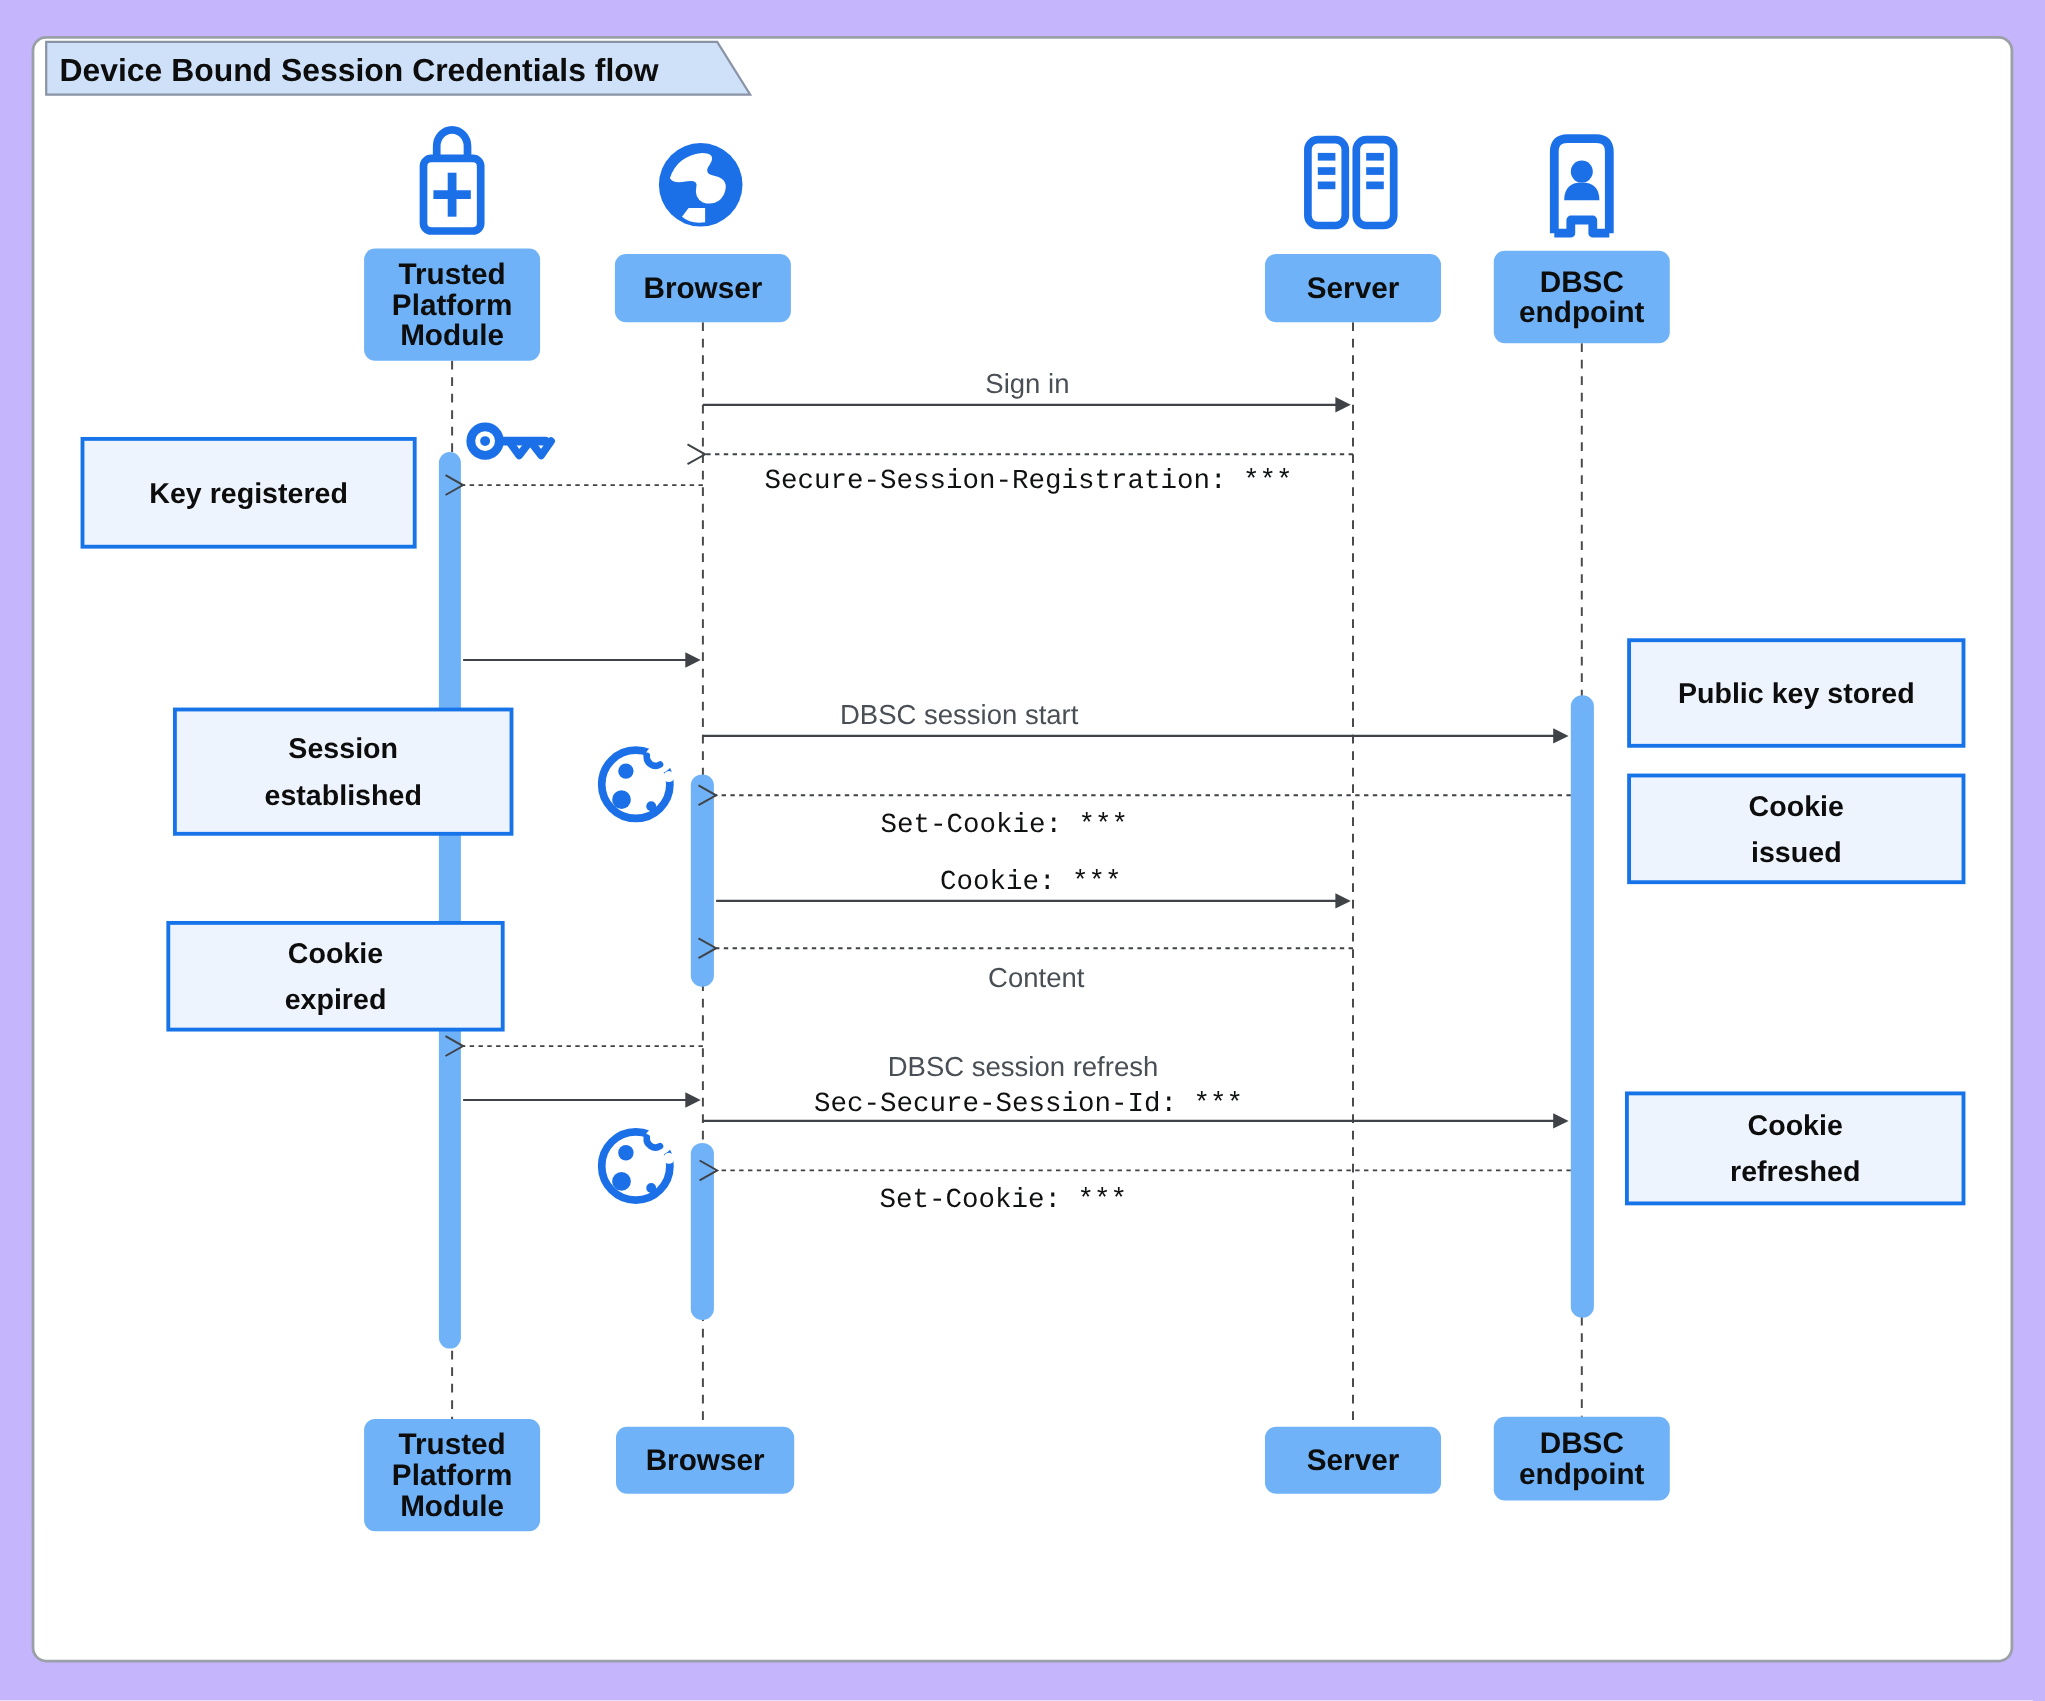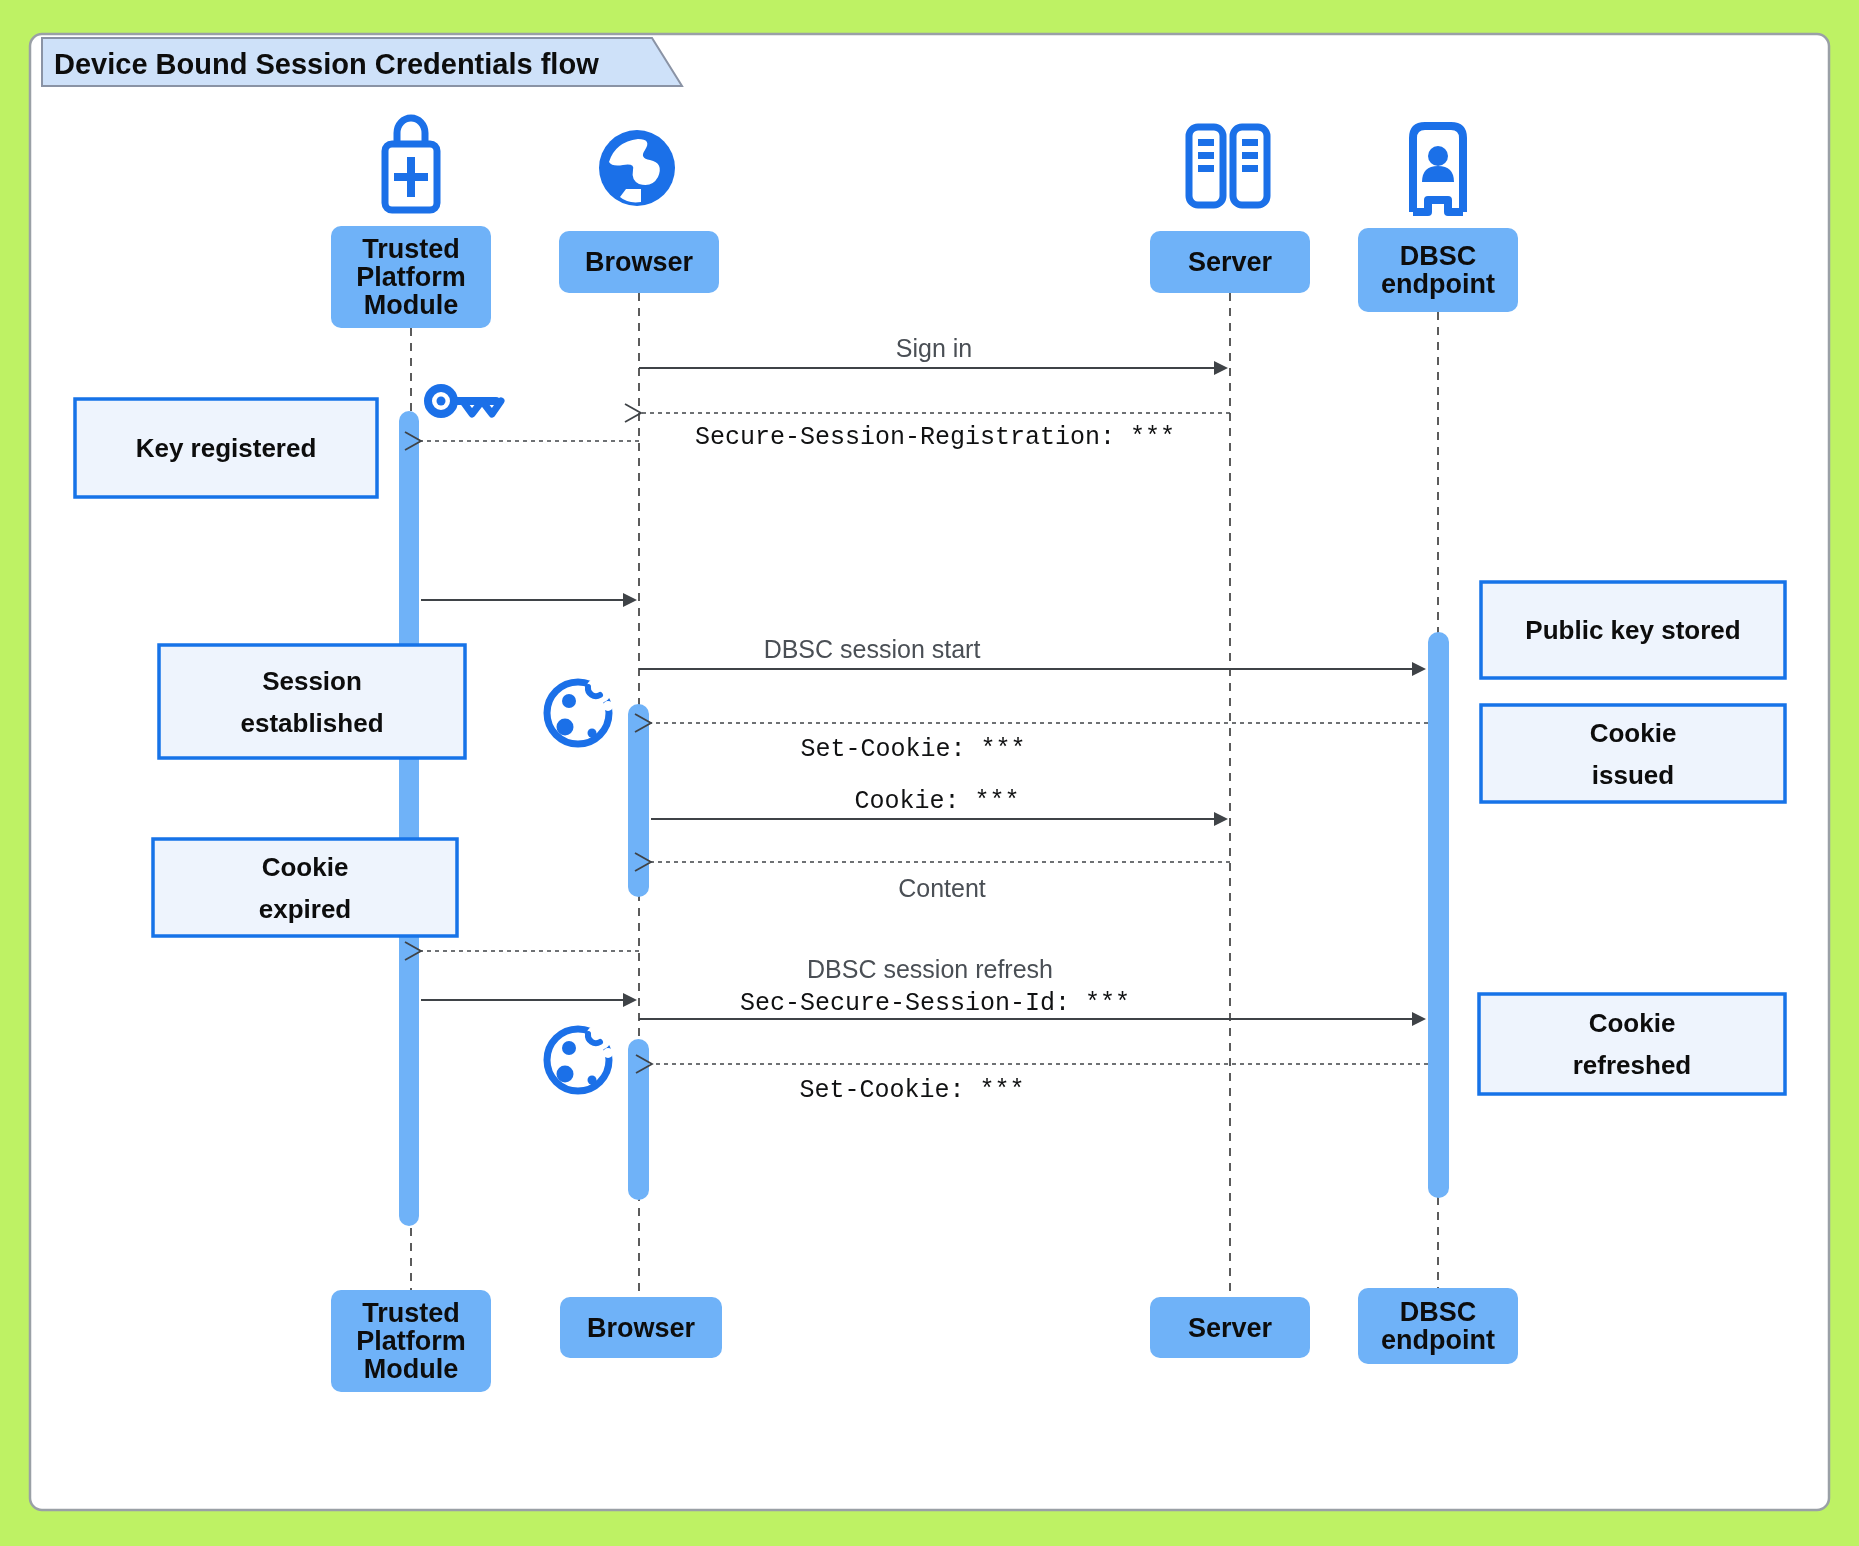--- a/index.html
+++ b/index.html
@@ -1,16 +1,16 @@
 <!DOCTYPE html>
 <html><head>
 <meta charset="utf-8">
 <style>
   html,body{margin:0;padding:0;background:#ffffff;}
-  .canvas{position:relative;width:1859px;height:1546px;background:#bef264;overflow:hidden;
+  .canvas{position:relative;width:1859px;height:1546px;background:#c4b5fd;overflow:hidden;
           font-family:"Liberation Sans","DejaVu Sans",sans-serif;}
   svg{position:absolute;left:0;top:0;}
   text{user-select:none;}
   .sans-label{font-family:"Liberation Sans","DejaVu Sans",sans-serif;}
   .mono-label{font-family:"Liberation Mono","DejaVu Sans Mono",monospace;}
 </style>
 </head>
 <body>
 
 <div class="canvas">

